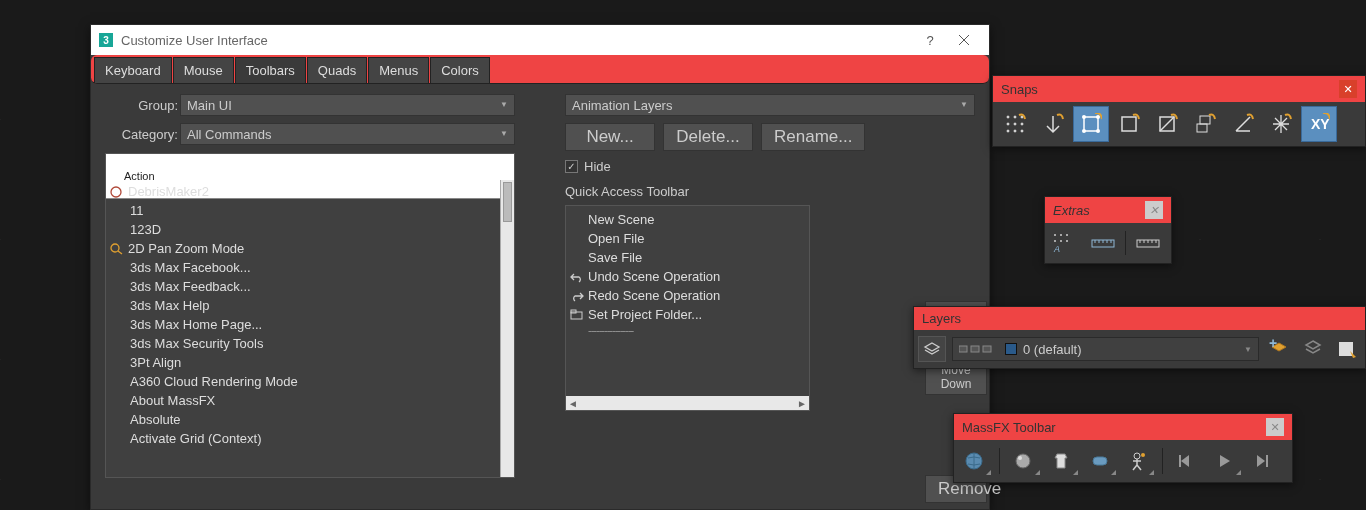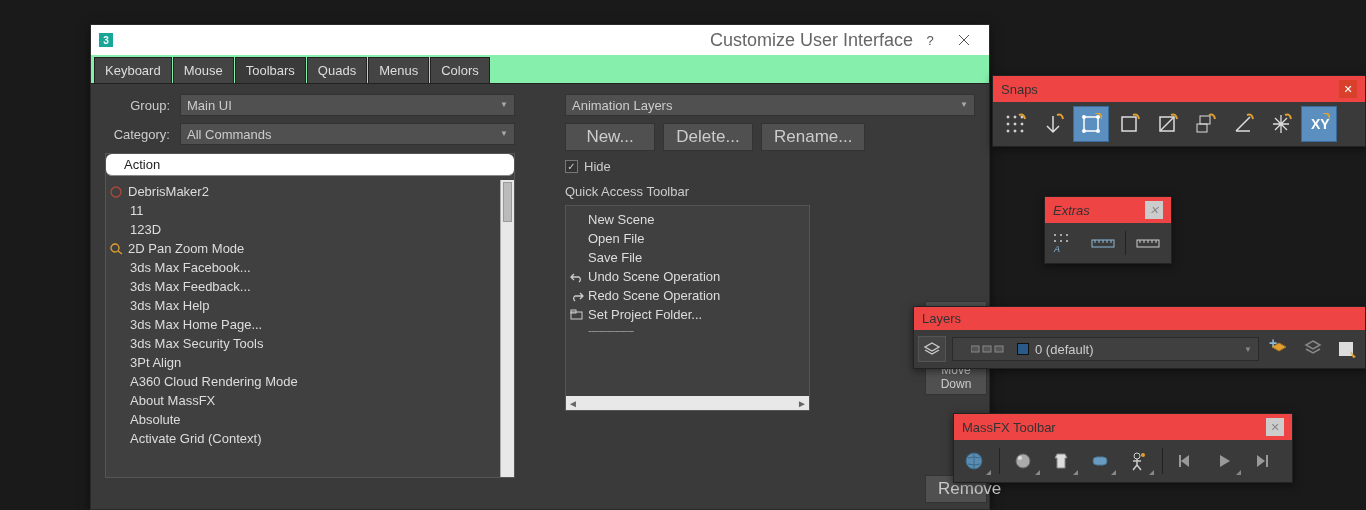--- a/index.html
+++ b/index.html
@@ -8,39 +8,39 @@
 
 .bg-grid { position: absolute; inset: 0; background-image:
   linear-gradient(45deg, rgba(80,80,80,0.15) 1px, transparent 1px),
   linear-gradient(-45deg, rgba(80,80,80,0.15) 1px, transparent 1px);
   background-size: 120px 120px; }
 
 
 .dialog { position: absolute; left: 90px; top: 24px; width: 900px; height: 486px; background: #3a3a3a; border: 1px solid #2a2a2a; box-shadow: 0 3px 10px rgba(0,0,0,0.5); }
 .titlebar { height: 30px; background: #fff; display: flex; align-items: center; padding: 0 8px; color: #666; }
 .app-icon { width: 14px; height: 14px; background: #17a697; color: #fff; display: inline-flex; align-items: center; justify-content: center; font-size: 10px; font-weight: bold; margin-right: 8px; }
-.title-text { flex: 1; font-size: 18px; text-align: right; }
+.title-text { flex: 1; font-size: 13px; }
 .help-btn, .close-main { width: 34px; height: 30px; display: flex; align-items: center; justify-content: center; color: #555; cursor: pointer; }
 
-.tabs { display: flex; background: #86efac; border-bottom: 1px solid #222; padding-left: 3px; }
+.tabs { display: flex; background: #ef4444; border-bottom: 1px solid #222; padding-left: 3px; border-radius: 6px; }
 .tab { padding: 5px 10px; background: #3a3a3a; color: #ddd; border: 1px solid #222; border-bottom: none; margin-right: 1px; margin-top: 2px; cursor: pointer; font-size: 13px; }
 .tab.inactive { background: #444; }
 
 .content { display: flex; padding: 10px 14px; gap: 50px; }
 
 .left-col { width: 410px; }
 .right-col { flex: 1; }
 
 .form-row { display: flex; align-items: center; margin-bottom: 7px; }
-.form-label { width: 75px; text-align: right; padding-right: 10px; color: #ccc; font-size: 13px; }
+.form-label { width: 75px; text-align: right; padding-right: 2px; color: #ccc; font-size: 13px; }
 .select { flex: 1; background: #505050; border: 1px solid #333; color: #ccc; padding: 3px 6px; height: 22px; position: relative; cursor: pointer; }
 .select::after { content: "▼"; position: absolute; right: 6px; font-size: 8px; color: #aaa; top: 5px; }
 
 .action-box { margin-top: 8px; border: 1px solid #555; background: #404040; height: 325px; position: relative; }
-.action-header { background: #fff; color: #222; padding: 3px 18px; border-bottom: 1px solid #888; font-size: 13px; border-radius: 6px; }
+.action-header { background: #fff; color: #222; padding: 16px 18px; border-bottom: 1px solid #888; font-size: 11px; }
 .action-list { position: absolute; top: 26px; left: 0; right: 14px; bottom: 0; overflow: hidden; padding: 2px 0; }
 .action-item { padding: 2px 6px 2px 24px; color: #ddd; font-size: 13px; cursor: pointer; display: flex; align-items: center; gap: 4px; text-align: center; }
 .action-item .mini-icon { width: 14px; margin-left: -20px; }
 .scrollbar { position: absolute; right: 0; top: 26px; width: 14px; bottom: 0; background: #e8e8e8; border-left: 1px solid #aaa; }
 .scroll-thumb { position: absolute; left: 2px; right: 2px; top: 2px; height: 40px; background: #bbb; border: 1px solid #999; }
 
 .btn { background: #505050; border: 1px solid #333; color: #ccc; padding: 3px 12px; cursor: pointer; font-size: 17px; min-width: 90px; text-align: center; }
 .btn-row { display: flex; gap: 8px; margin-bottom: 8px; }
 
 .checkbox-row { display: flex; align-items: center; gap: 6px; margin: 6px 0 10px 0; }
@@ -68,21 +68,21 @@
 .snap-tool { width: 36px; height: 36px; display: flex; align-items: center; justify-content: center; position: relative; cursor: pointer; }
 .snap-tool.active { background: #5b8fbf; border: 1px solid #3a6a9a; }
 
 .extras { left: 1044px; top: 196px; width: 128px; font-style: italic; }
 .extras .float-body { padding: 6px 4px; gap: 6px; }
 .ex-tool { width: 32px; height: 28px; cursor: pointer; display: flex; align-items: center; justify-content: center; color: #8fb8d6; }
 
 .layers { left: 913px; top: 306px; width: 453px; }
 .layers-body { padding: 6px 4px; display: flex; gap: 6px; align-items: center; }
 .layer-btn { width: 28px; height: 26px; border: 1px solid #555; background: #444; cursor: pointer; display: flex; align-items: center; justify-content: center; }
-.layer-select { flex: 1; background: #404040; border: 1px solid #2a2a2a; color: #ccc; padding: 3px 18px; height: 24px; position: relative; cursor: pointer; display: flex; align-items: center; gap: 6px; }
+.layer-select { flex: 1; background: #404040; border: 1px solid #2a2a2a; color: #ccc; padding: 3px 6px; height: 24px; position: relative; cursor: pointer; display: flex; align-items: center; gap: 6px; }
 .layer-select::after { content: "▼"; position: absolute; right: 6px; font-size: 8px; color: #888; }
 .layer-color-sw { width: 12px; height: 12px; background: #2a5a8a; border: 1px solid #111; }
 
 .massfx { left: 953px; top: 413px; width: 340px; }
 .massfx-body { padding: 6px 4px; display: flex; gap: 4px; align-items: center; }
 .mfx-tool { width: 34px; height: 30px; cursor: pointer; display: flex; align-items: center; justify-content: center; position: relative; }
 .mfx-tool .tri { position: absolute; right: 1px; bottom: 1px; width: 0; height: 0; border-left: 5px solid transparent; border-bottom: 5px solid #888; }
 .vsep { width: 1px; height: 26px; background: #222; margin: 0 3px; }
 
 svg { display: block; }

